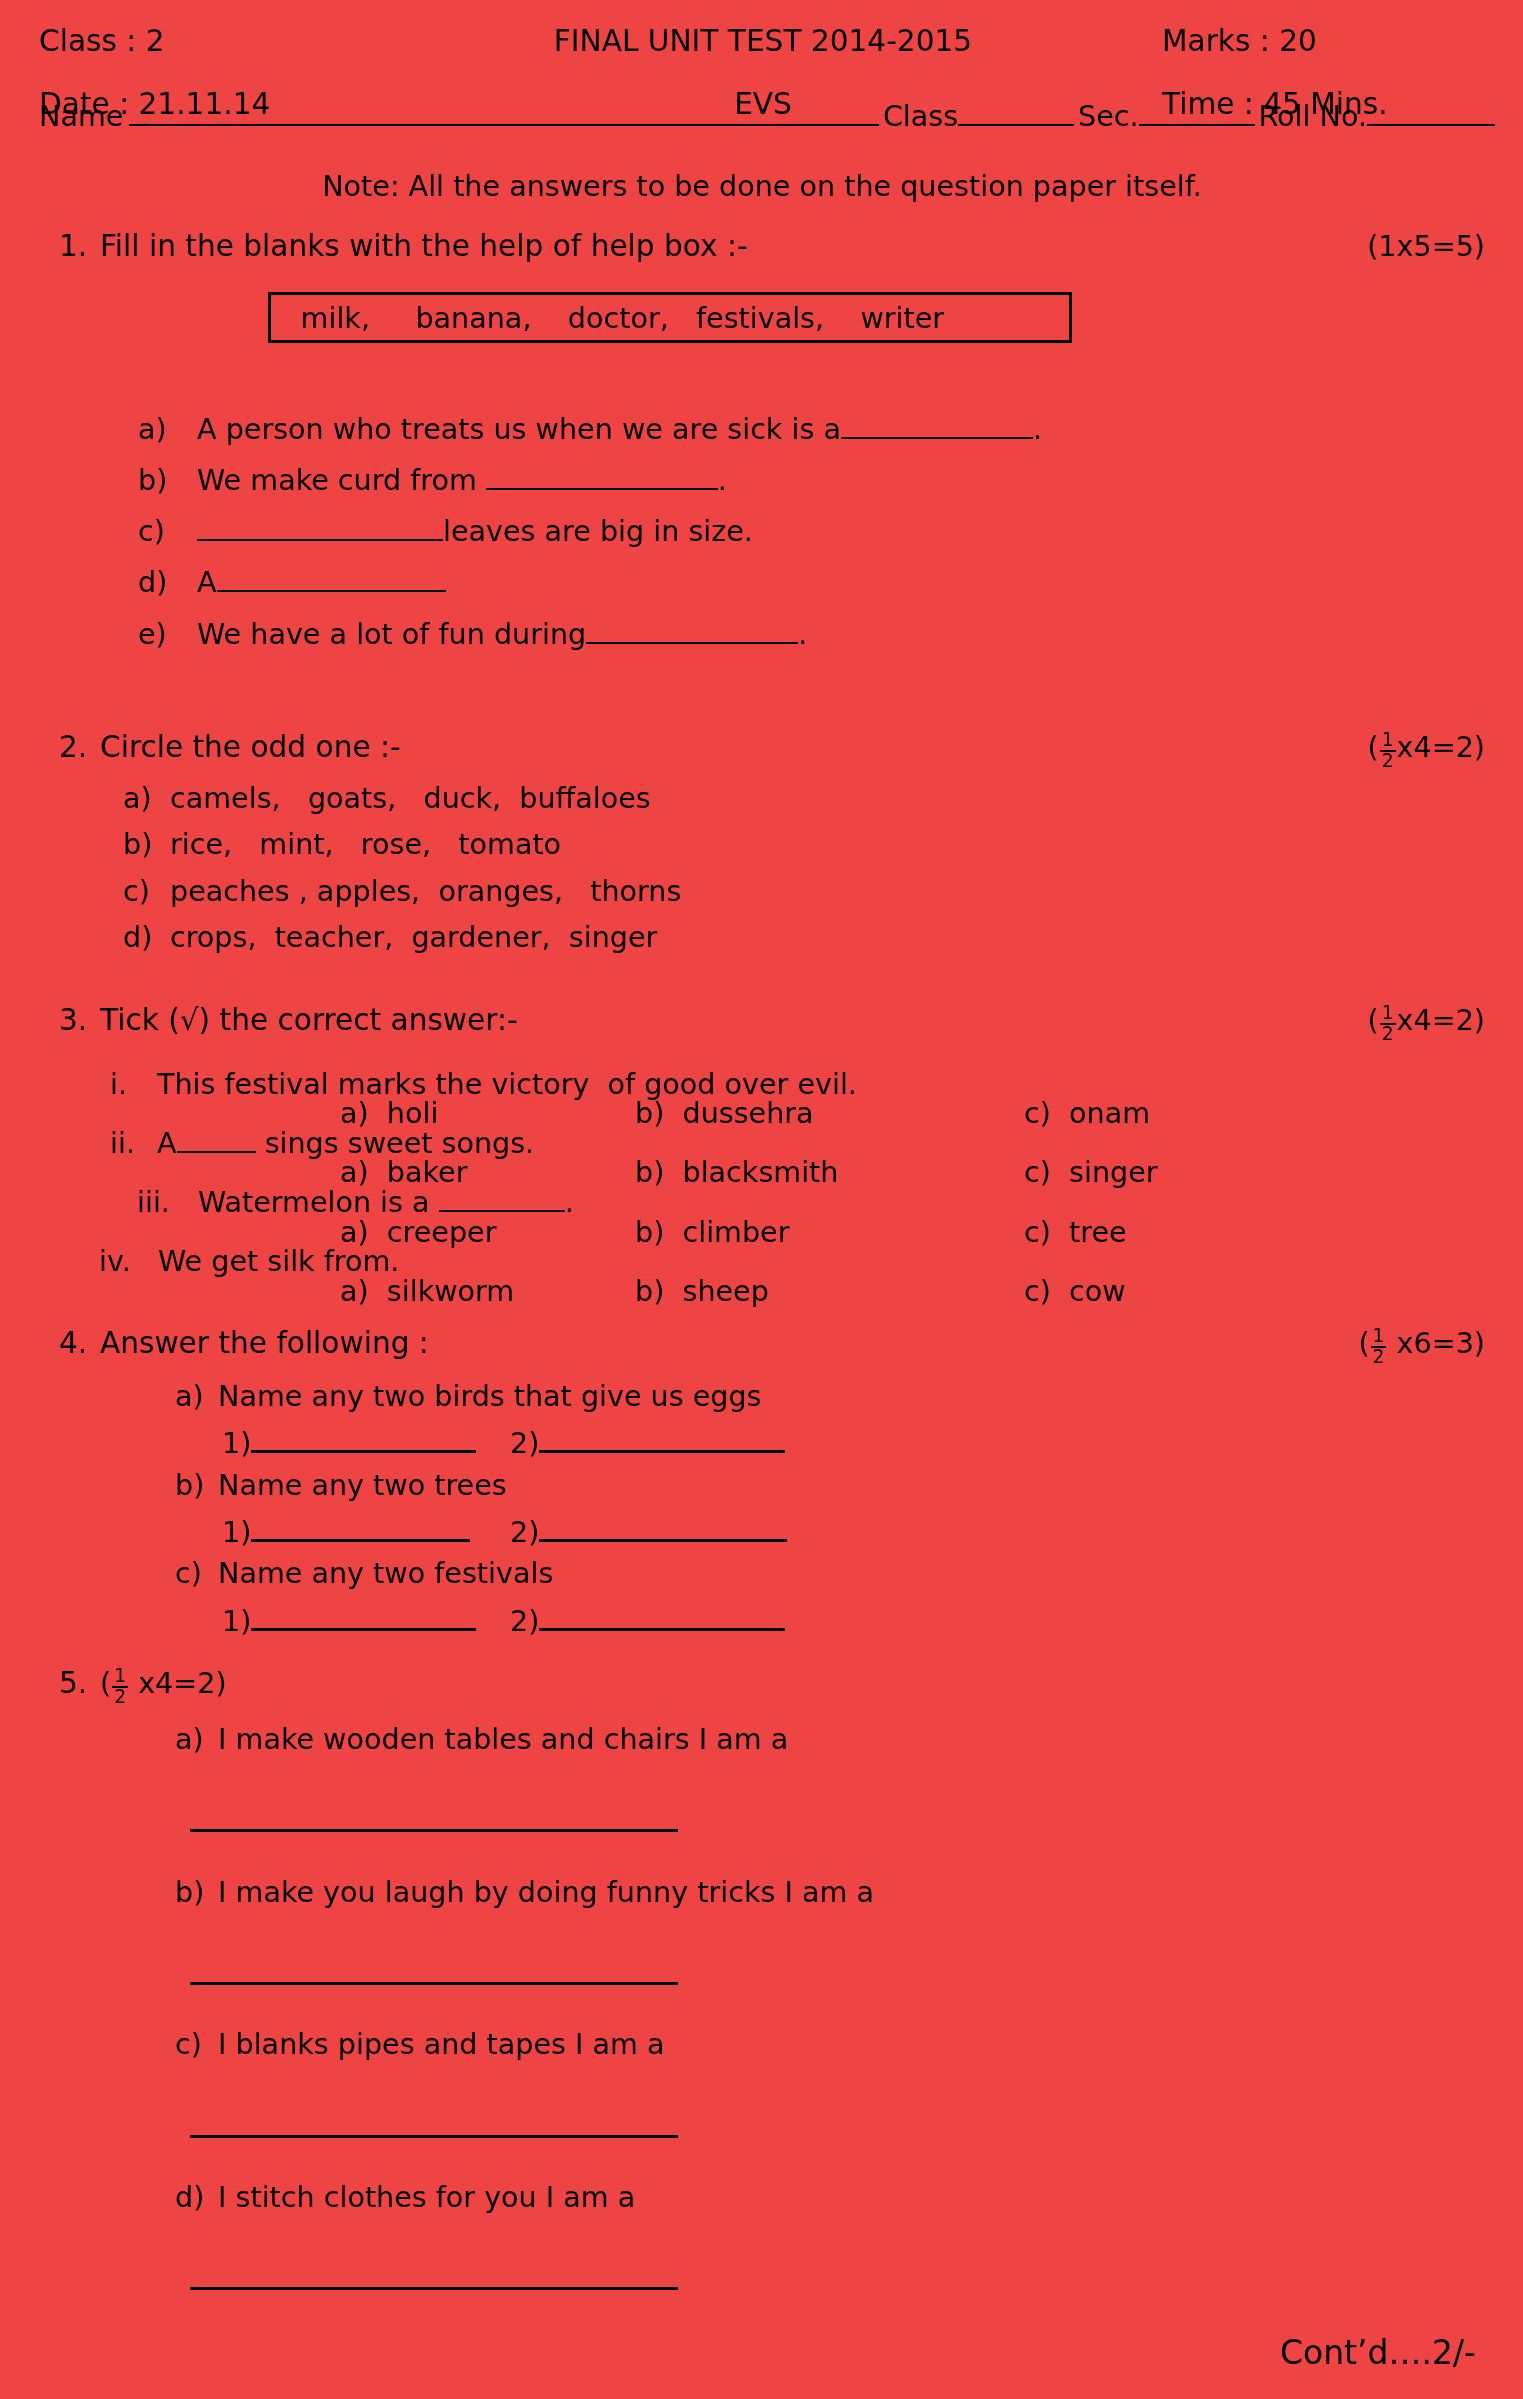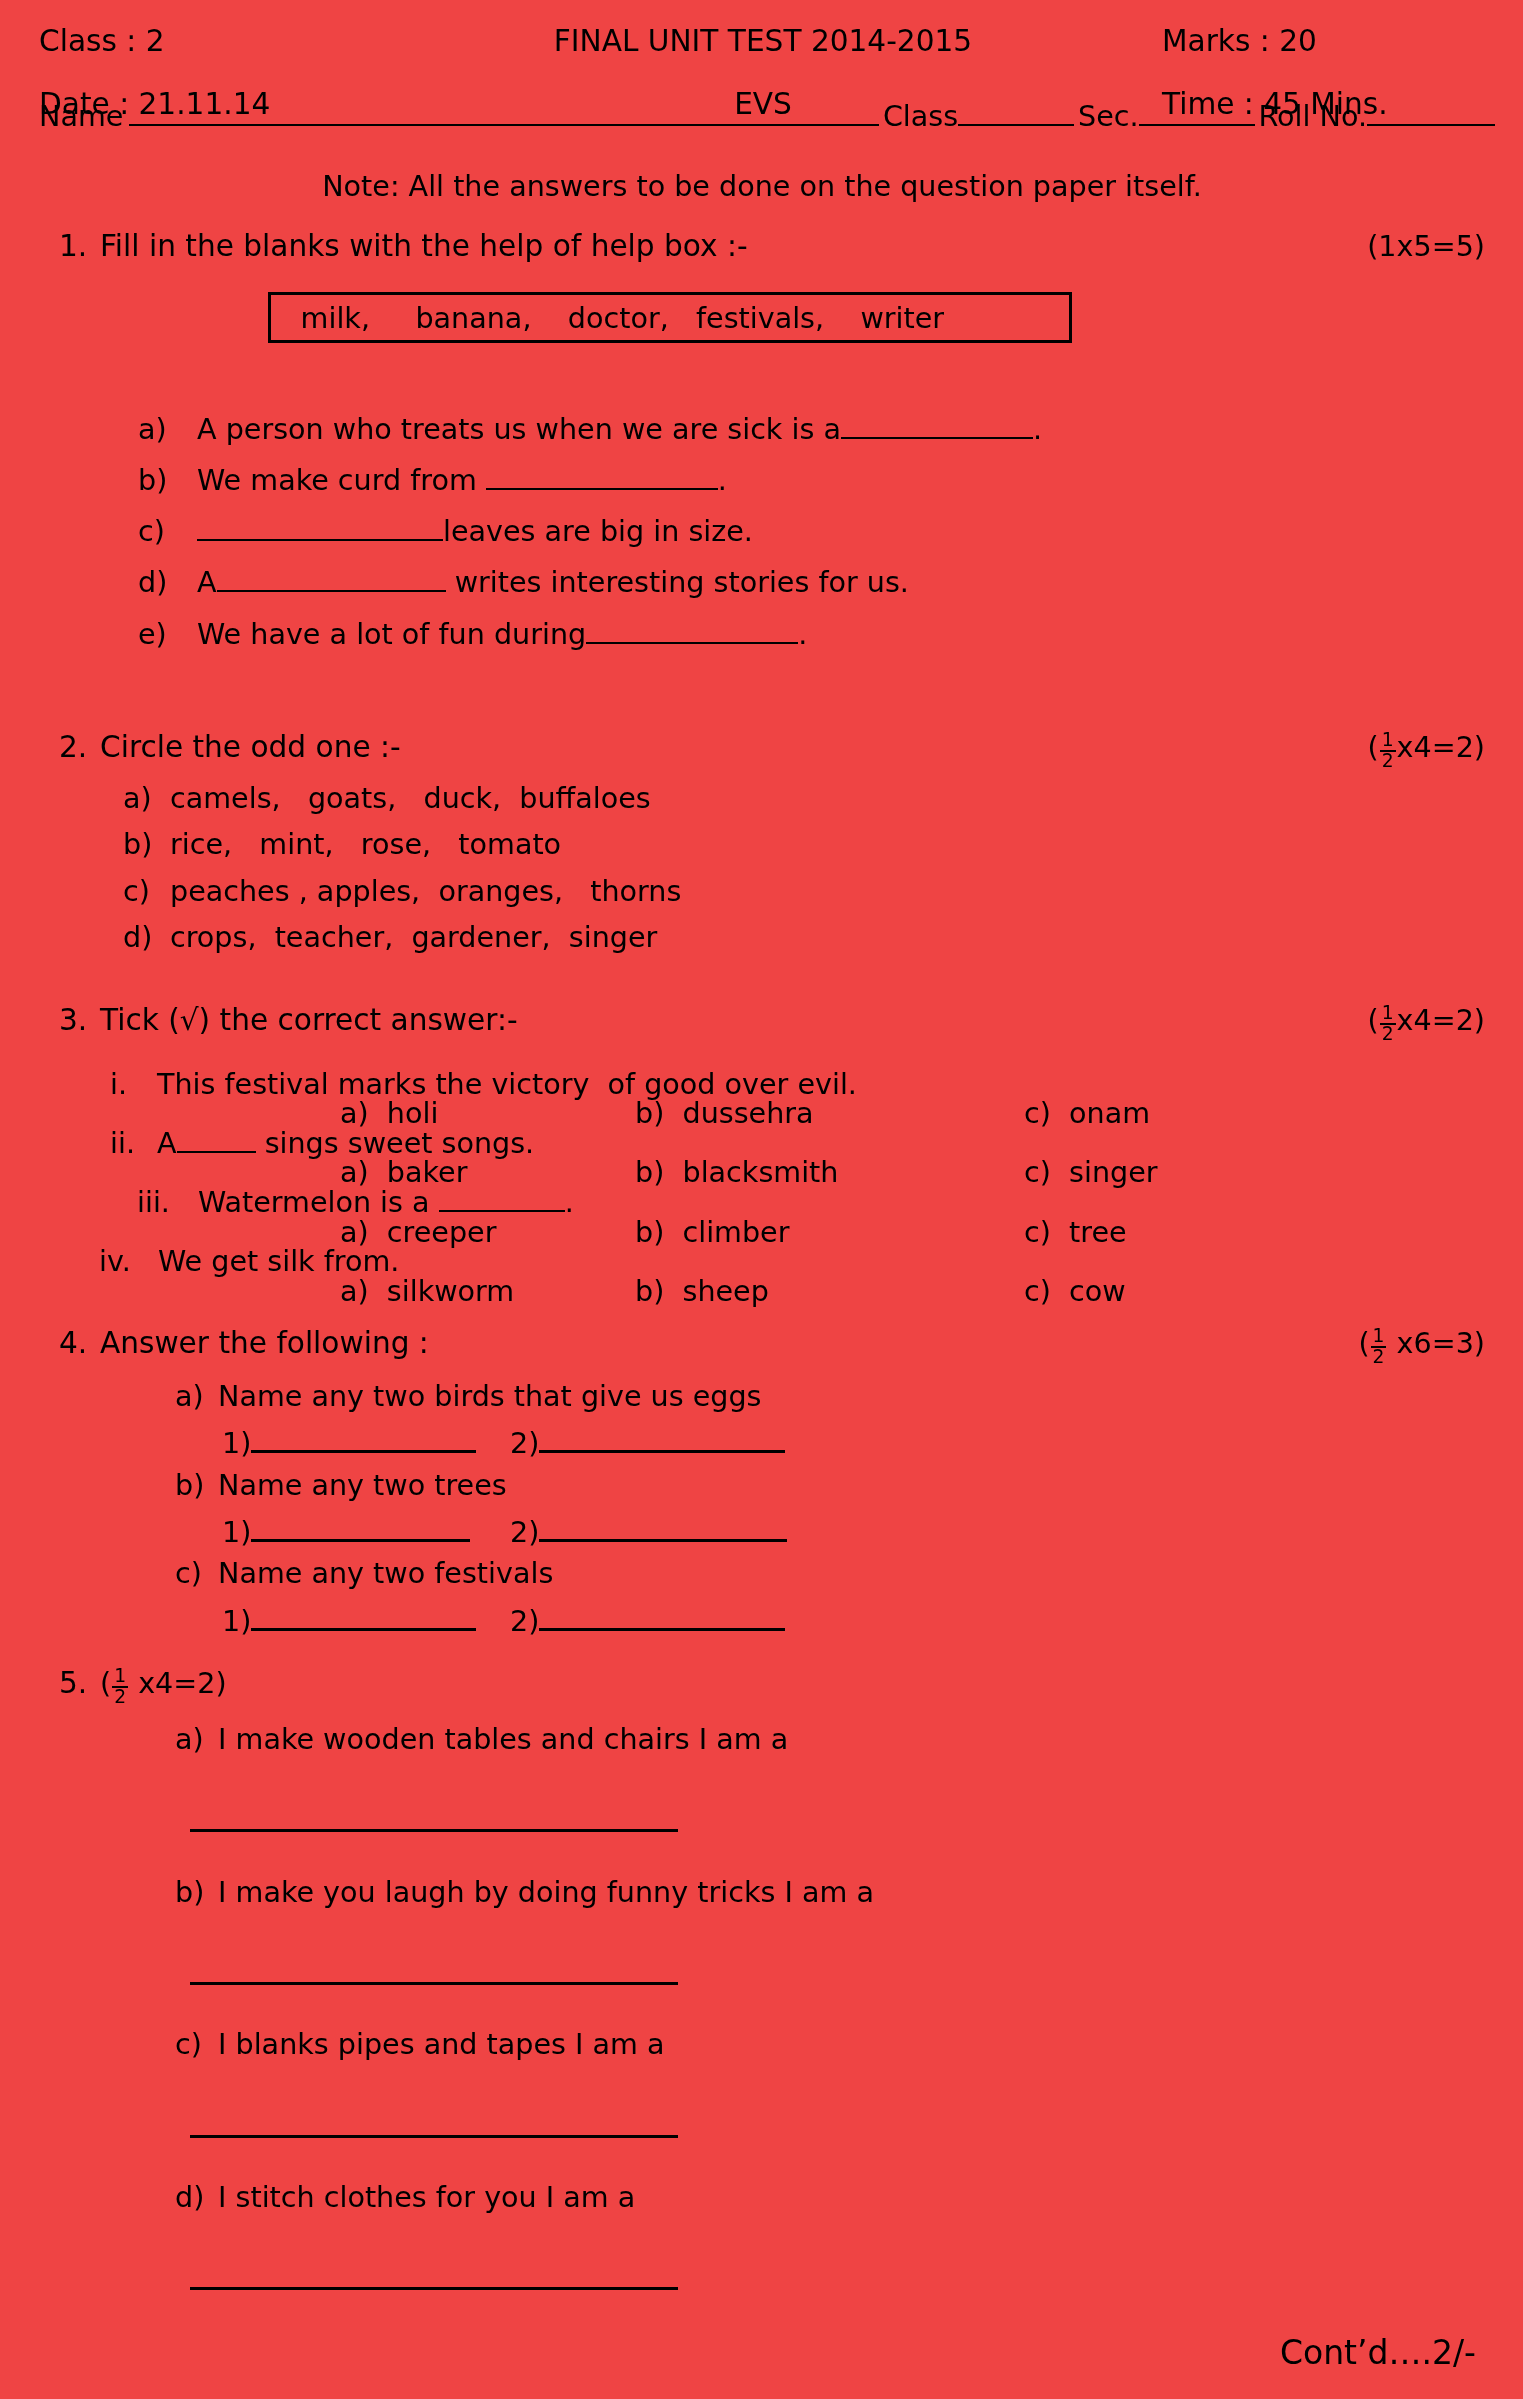--- a/index.html
+++ b/index.html
@@ -203,21 +203,20 @@
   <div class="sub" style="left:138px; top:514px;">
     <span class="mk" style="width:59px">c)</span>
     <span class="blank" style="width:246px"></span>
     <span class="tx">leaves are big in size.</span>
   </div>
 
   <div class="sub" style="left:138px; top:565px;">
     <span class="mk" style="width:59px">d)</span>
     <span class="tx">A</span>
     <span class="blank" style="width:229px"></span>
-    <span class="tx"> writes interesting stories for us.</span>
   </div>
 
   <div class="sub" style="left:138px; top:617px;">
     <span class="mk" style="width:59px">e)</span>
     <span class="tx">We have a lot of fun during</span>
     <span class="blank" style="width:212px"></span>
     <span class="tx">.</span>
   </div>
 
   <div class="q" style="top:729px;">

